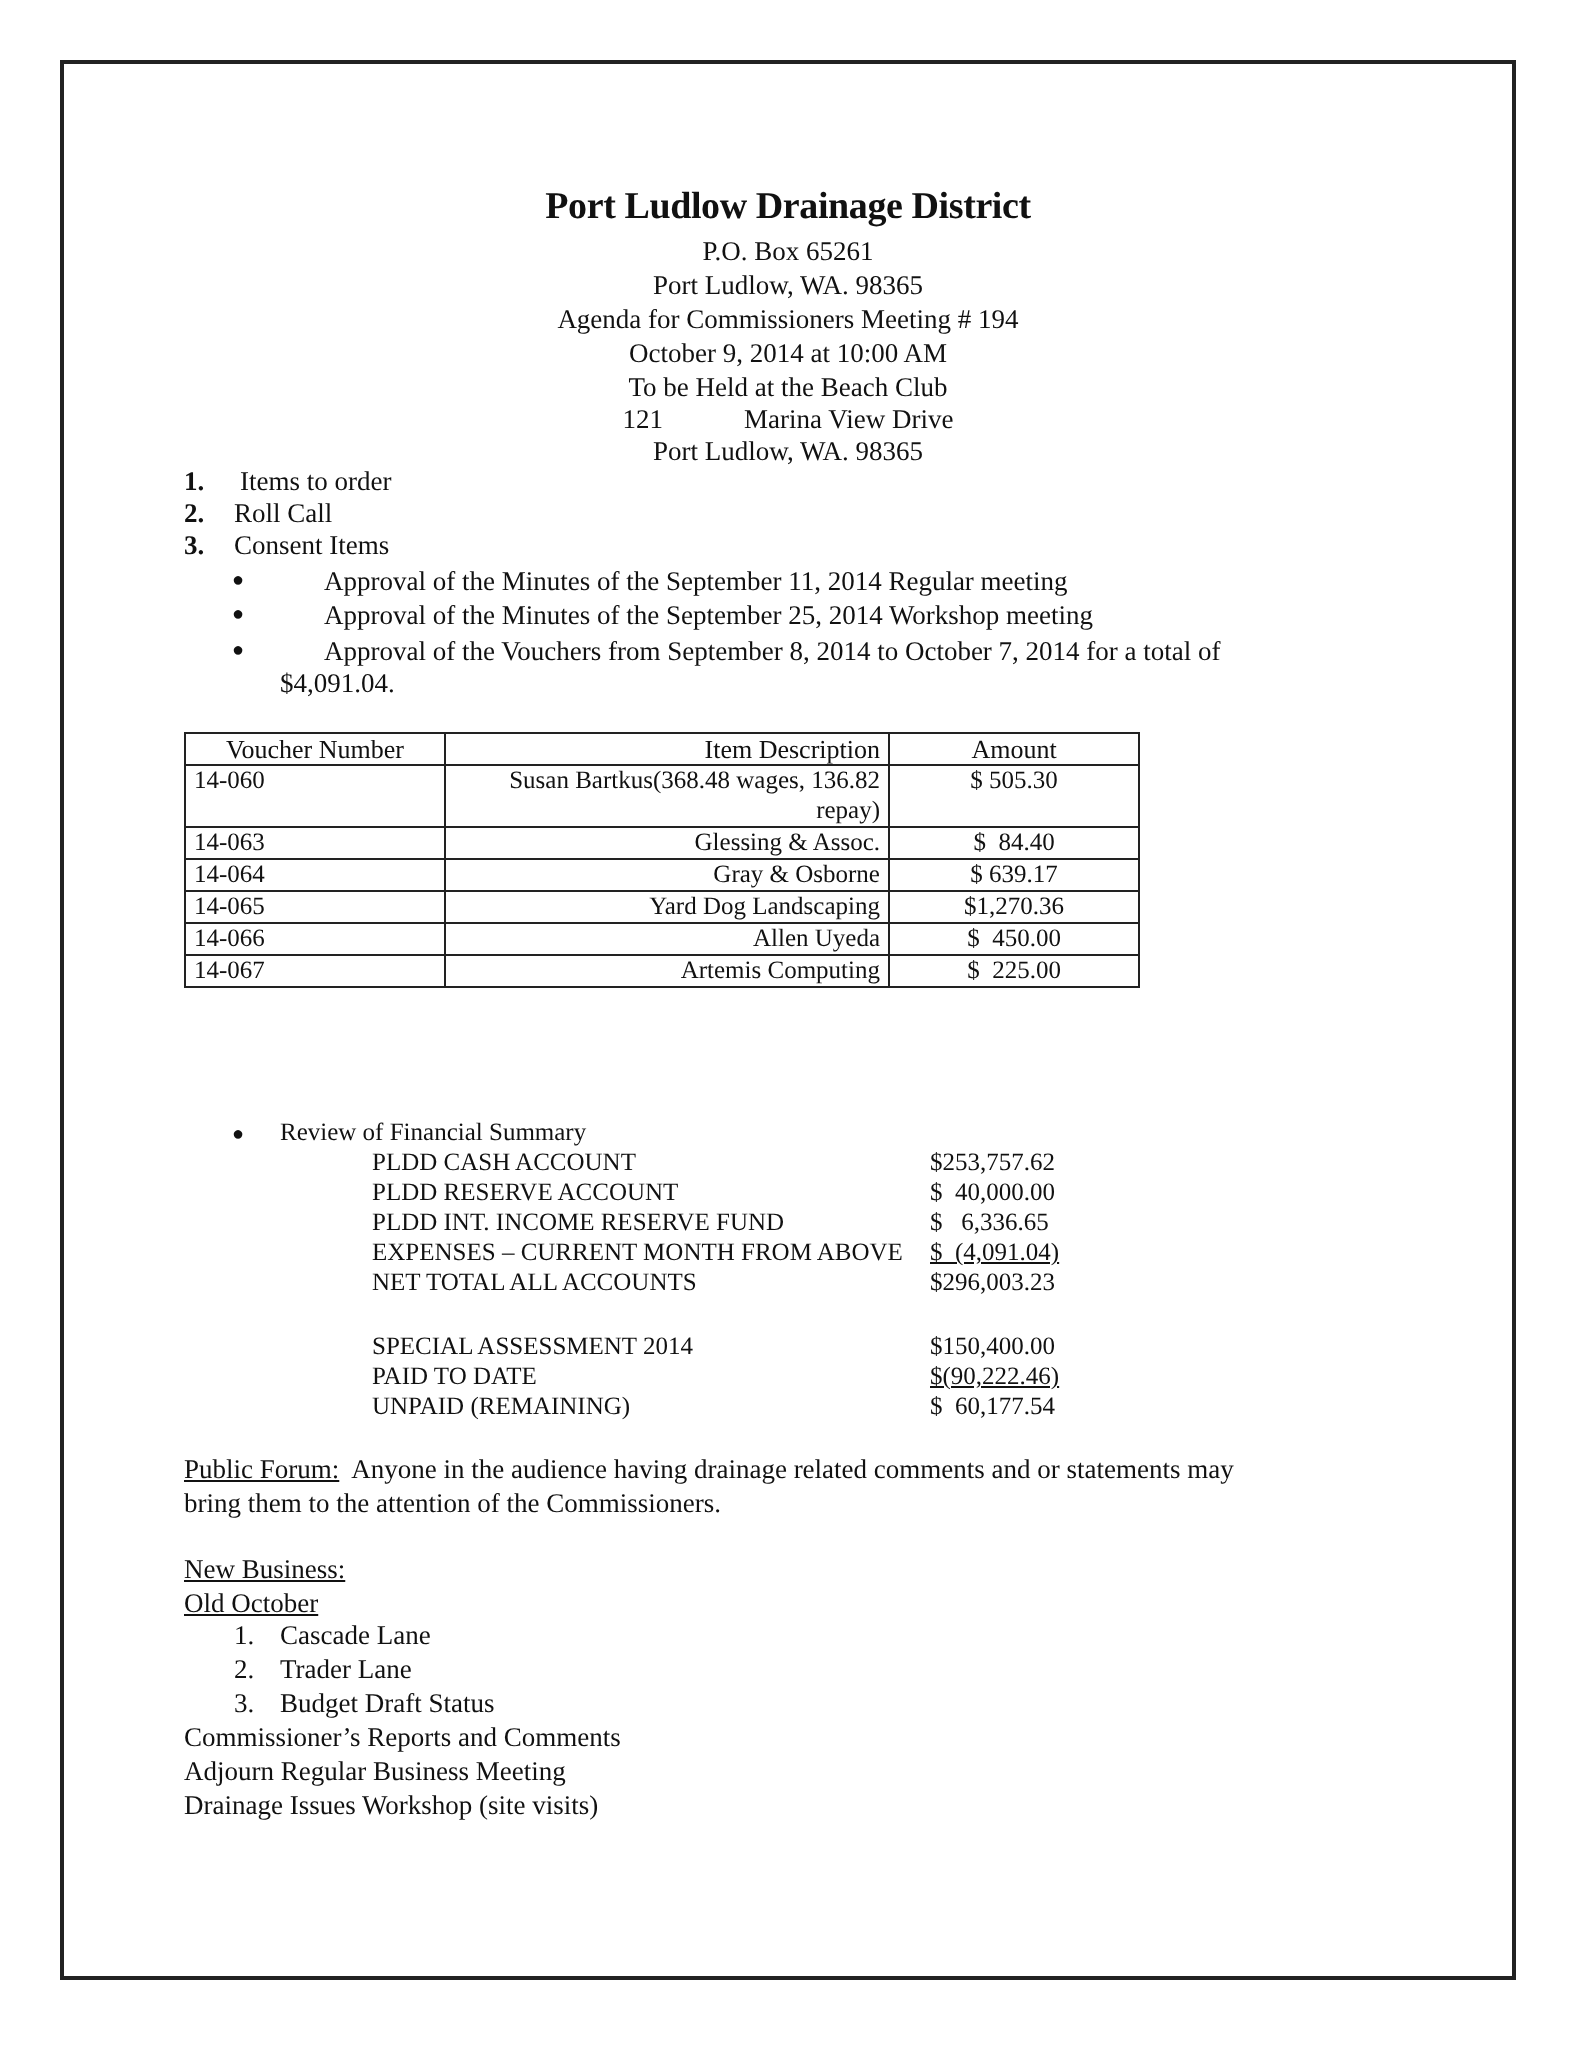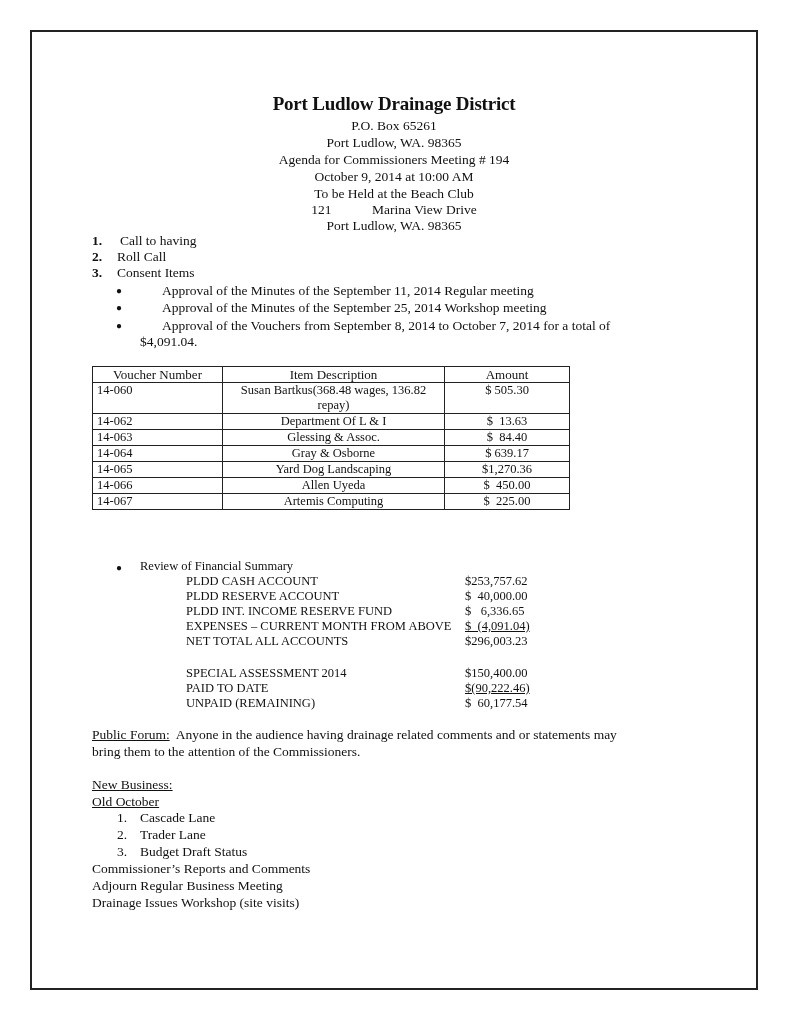--- a/index.html
+++ b/index.html
@@ -12,41 +12,41 @@
   .title { top: 93px; font-size: 19px; font-weight: bold; letter-spacing: -0.2px; }
   .hline { font-size: 13.5px; line-height: 17px; }
   .txt { font-size: 13.5px; line-height: 16px; white-space: nowrap; }
   .b { font-weight: bold; }
   .u { text-decoration: underline; }
   table.vouchers { position: absolute; left: 92px; top: 366px; border-collapse: collapse;
                    font-size: 12.5px; width: 478px; }
   table.vouchers th, table.vouchers td { border: 1px solid #222; padding: 0 4px; line-height: 15px; vertical-align: top; }
   table.vouchers th { font-weight: normal; font-size: 13px; }
   .c1 { width: 121px; }
-  .c2 { width: 213px; text-align: center; }
+  .c2 { width: 213px; text-align: right; }
   .c3 { text-align: center; }
   .bullet { position: absolute; font-size: 10px; }
   .fin { font-size: 12.5px; line-height: 15.5px; white-space: nowrap; }
 </style>
 </head>
 <body>
 
 <div class="page-border"></div>
 
 <div class="center-block title">Port Ludlow Drainage District</div>
 <div class="center-block hline" style="top:117px">P.O. Box 65261</div>
 <div class="center-block hline" style="top:134px">Port Ludlow, WA.   98365</div>
 <div class="center-block hline" style="top:151px">Agenda for Commissioners Meeting # 194</div>
 <div class="center-block hline" style="top:168px">October 9, 2014 at 10:00 AM</div>
 <div class="center-block hline" style="top:185px">To be Held at the Beach Club</div>
 <div class="center-block hline" style="top:201px; white-space:pre">121            Marina View Drive</div>
 <div class="center-block hline" style="top:217px">Port Ludlow, WA.  98365</div>
 
 <div class="abs txt b" style="left:92px; top:233px">1.</div>
-<div class="abs txt" style="left:120px; top:233px">Call to having</div>
+<div class="abs txt" style="left:120px; top:233px">Items to order</div>
 <div class="abs txt b" style="left:92px; top:249px">2.</div>
 <div class="abs txt" style="left:117px; top:249px">Roll Call</div>
 <div class="abs txt b" style="left:92px; top:265px">3.</div>
 <div class="abs txt" style="left:117px; top:265px">Consent Items</div>
 
 <div class="bullet" style="left:116px; top:285px">●</div>
 <div class="abs txt" style="left:162px; top:283px">Approval of the Minutes of the September 11, 2014 Regular meeting</div>
 <div class="bullet" style="left:116px; top:302px">●</div>
 <div class="abs txt" style="left:162px; top:300px">Approval of the Minutes of the September 25, 2014 Workshop meeting</div>
 <div class="bullet" style="left:116px; top:320px">●</div>
@@ -59,25 +59,20 @@
       <th class="c1">Voucher Number</th>
       <th class="c2">Item Description</th>
       <th class="c3">Amount</th>
     </tr>
   </thead>
   <tbody>
     <tr>
       <td class="c1">14-060</td>
       <td class="c2">Susan Bartkus(368.48 wages, 136.82 repay)</td>
       <td class="c3" style="white-space:pre">$ 505.30</td>
-    </tr>
-    <tr>
-      <td class="c1">14-062</td>
-      <td class="c2">Department Of L &amp; I</td>
-      <td class="c3" style="white-space:pre">$  13.63</td>
     </tr>
     <tr>
       <td class="c1">14-063</td>
       <td class="c2">Glessing &amp; Assoc.</td>
       <td class="c3" style="white-space:pre">$  84.40</td>
     </tr>
     <tr>
       <td class="c1">14-064</td>
       <td class="c2">Gray &amp; Osborne</td>
       <td class="c3" style="white-space:pre">$ 639.17</td>

